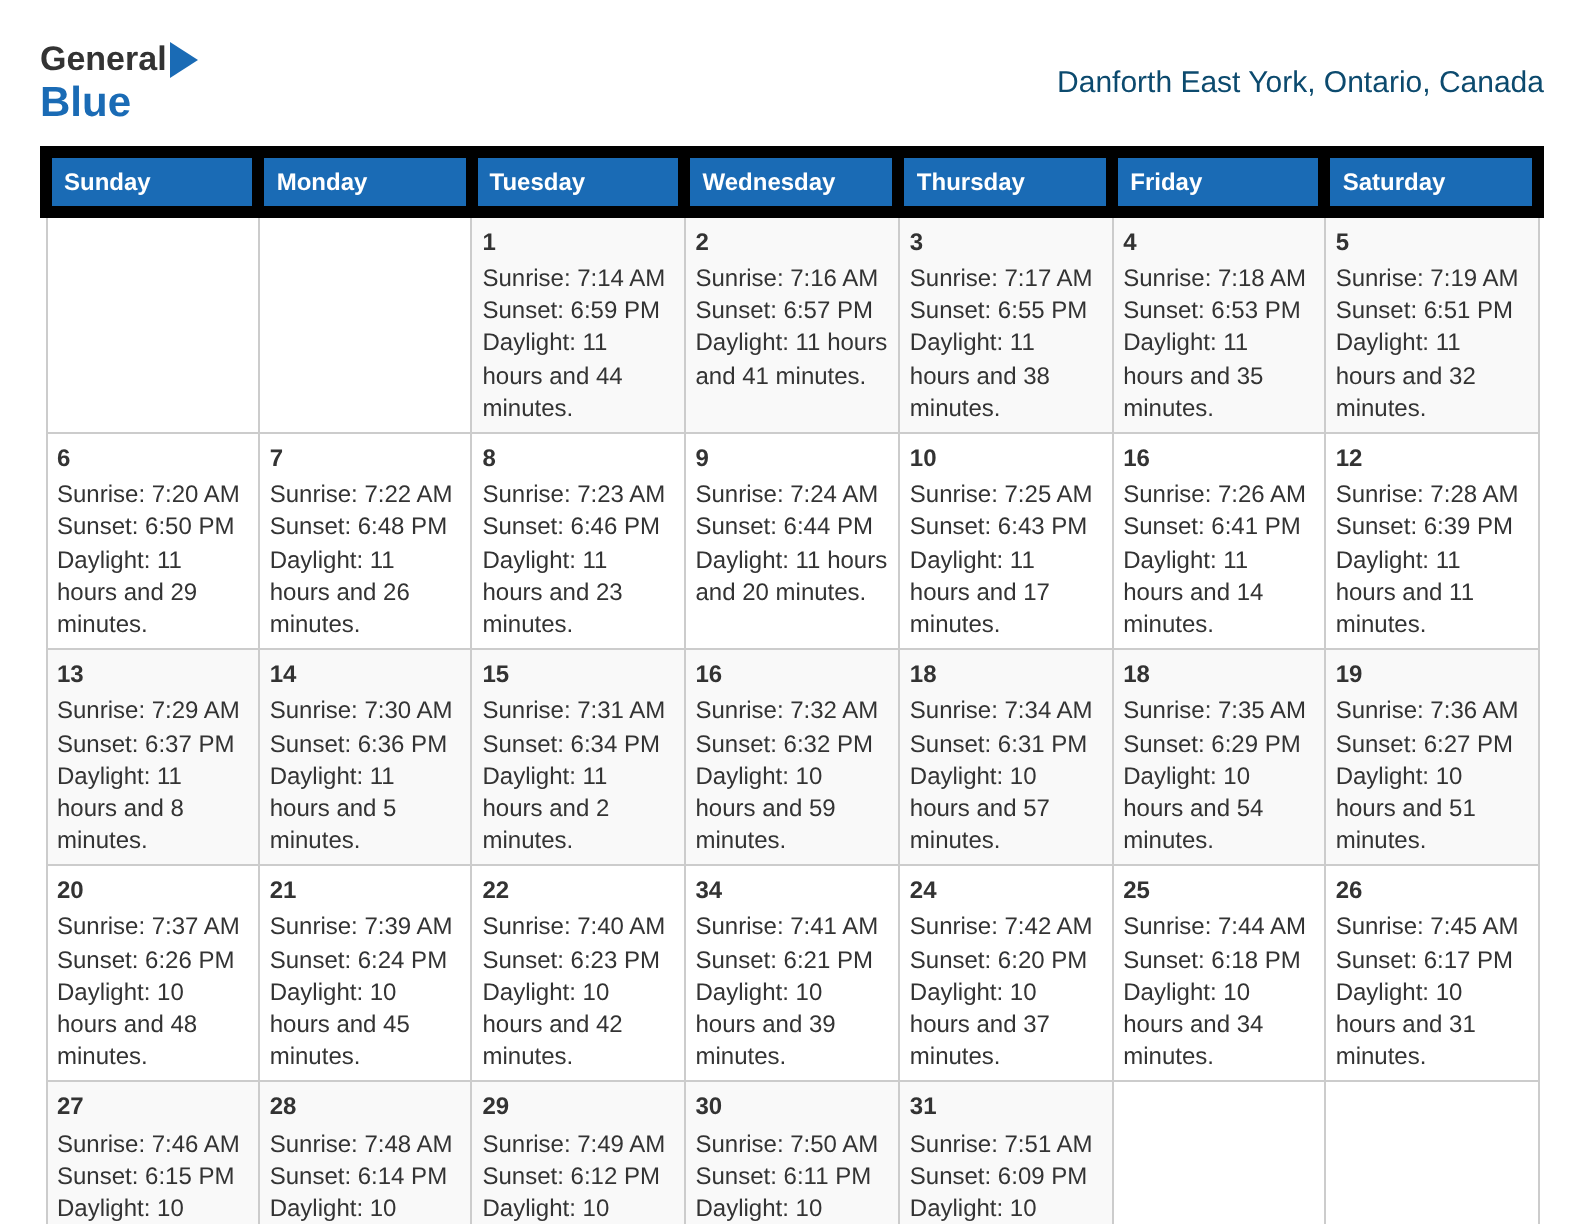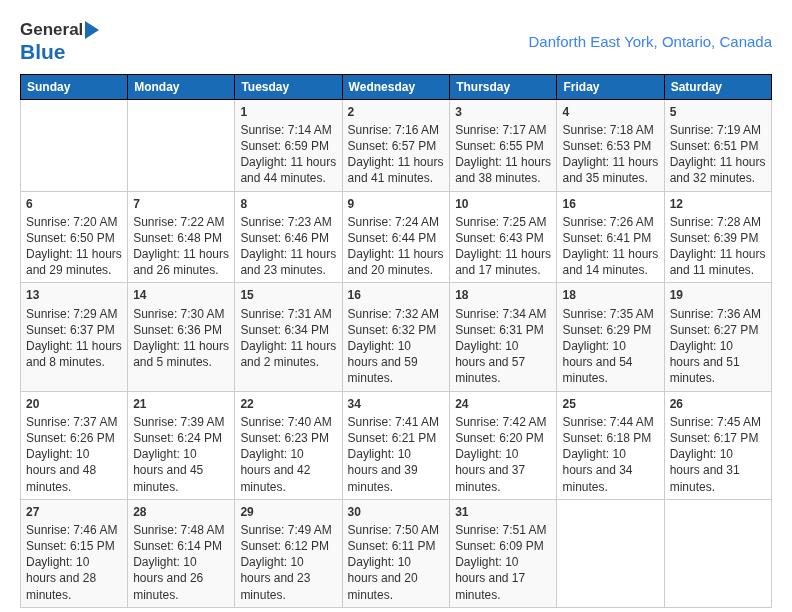--- a/index.html
+++ b/index.html
@@ -27,35 +27,35 @@
     .title-block {
       text-align: right;
     }
     .month-title {
       font-size: 36px;
       font-weight: bold;
       color: #333;
     }
     .location {
       font-size: 15px;
-      color: #3b82f6;
+      color: #0c4a6e;
     }
     table {
       width: 100%;
       border-collapse: collapse;
       font-size: 11px;
     }
     thead tr th {
       background: #1a6bb5;
       color: #fff;
       text-align: left;
       padding: 5px 6px;
       font-size: 12px;
       font-weight: bold;
-      border: 1px solid #000000;
+      border: 6px solid #000000;
     }
     tbody tr td {
       border: 1px solid #ccc;
       vertical-align: top;
       padding: 4px 5px;
       width: 108px;
       min-height: 70px;
       color: #333;
       line-height: 1.35;
     }

